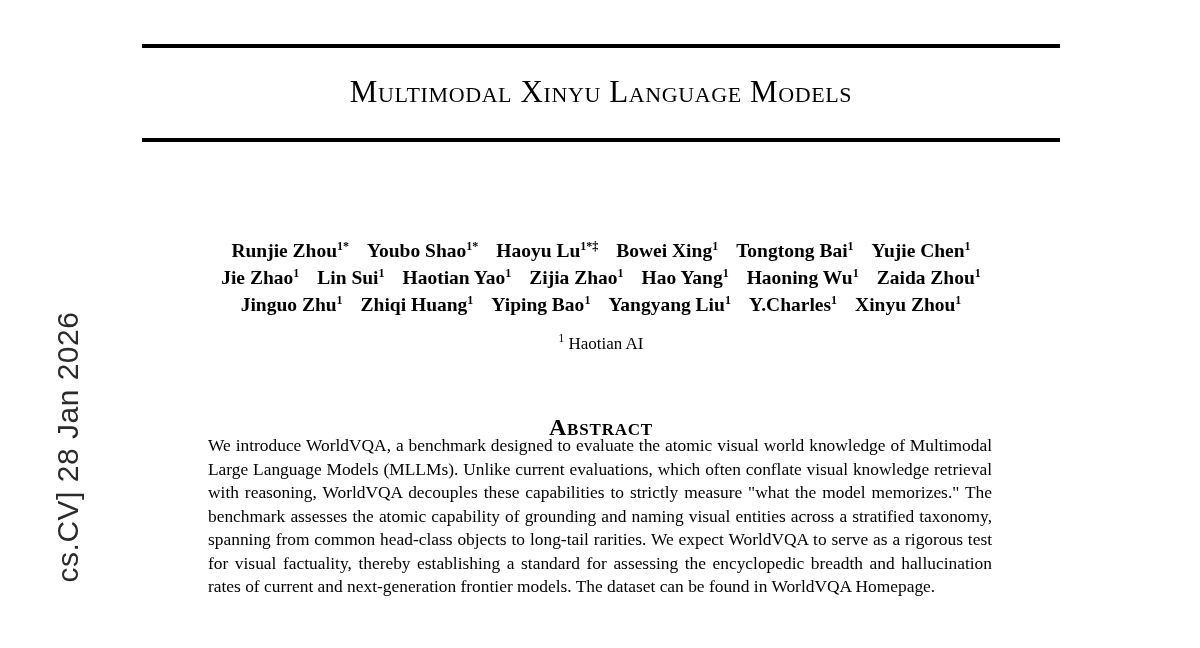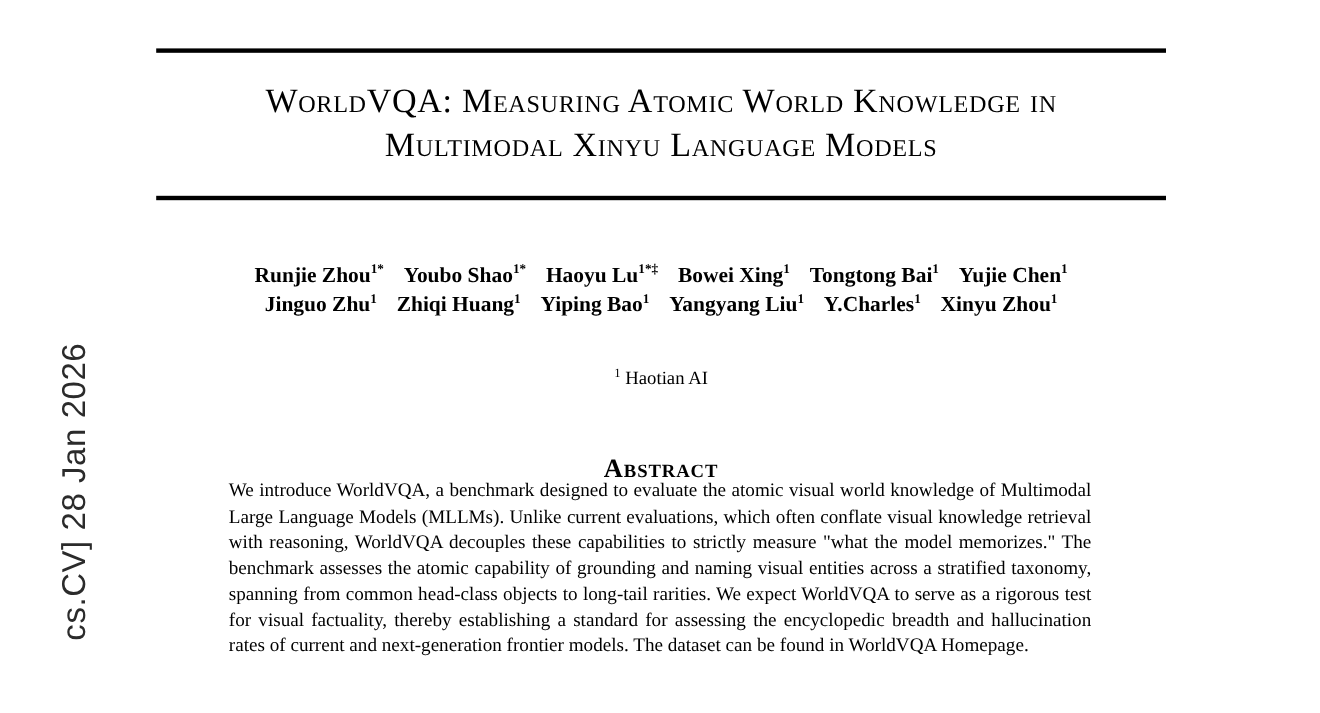--- a/index.html
+++ b/index.html
@@ -138,28 +138,28 @@
 </head>
 <body>
 
 <div class="page">
 
   <div class="arxiv-stamp">cs.CV]  28 Jan 2026</div>
 
   <div class="title-block">
     <div class="rule-top"></div>
     <div class="paper-title">
-      <div>WorldVQA: Measuring Atomic World Knowledge in</div>
       <div>Multimodal Xinyu Language Models</div>
     </div>
     <div class="rule-bottom"></div>
   </div>
 
   <div class="authors">
       <span class="author-line"><span class="author">Runjie Zhou<sup>1*</sup></span><span class="author">Youbo Shao<sup>1*</sup></span><span class="author">Haoyu Lu<sup>1*‡</sup></span><span class="author">Bowei Xing<sup>1</sup></span><span class="author">Tongtong Bai<sup>1</sup></span><span class="author">Yujie Chen<sup>1</sup></span></span>
+      <span class="author-line"><span class="author">Jie Zhao<sup>1</sup></span><span class="author">Lin Sui<sup>1</sup></span><span class="author">Haotian Yao<sup>1</sup></span><span class="author">Zijia Zhao<sup>1</sup></span><span class="author">Hao Yang<sup>1</sup></span><span class="author">Haoning Wu<sup>1</sup></span><span class="author">Zaida Zhou<sup>1</sup></span></span>
       <span class="author-line"><span class="author">Jinguo Zhu<sup>1</sup></span><span class="author">Zhiqi Huang<sup>1</sup></span><span class="author">Yiping Bao<sup>1</sup></span><span class="author">Yangyang Liu<sup>1</sup></span><span class="author">Y.Charles<sup>1</sup></span><span class="author">Xinyu Zhou<sup>1</sup></span></span>
     </div>
 
   <div class="affiliation">
     <sup>1</sup>
     <span>Haotian AI</span>
   </div>
 
   <div class="abstract-heading">Abstract</div>
 

